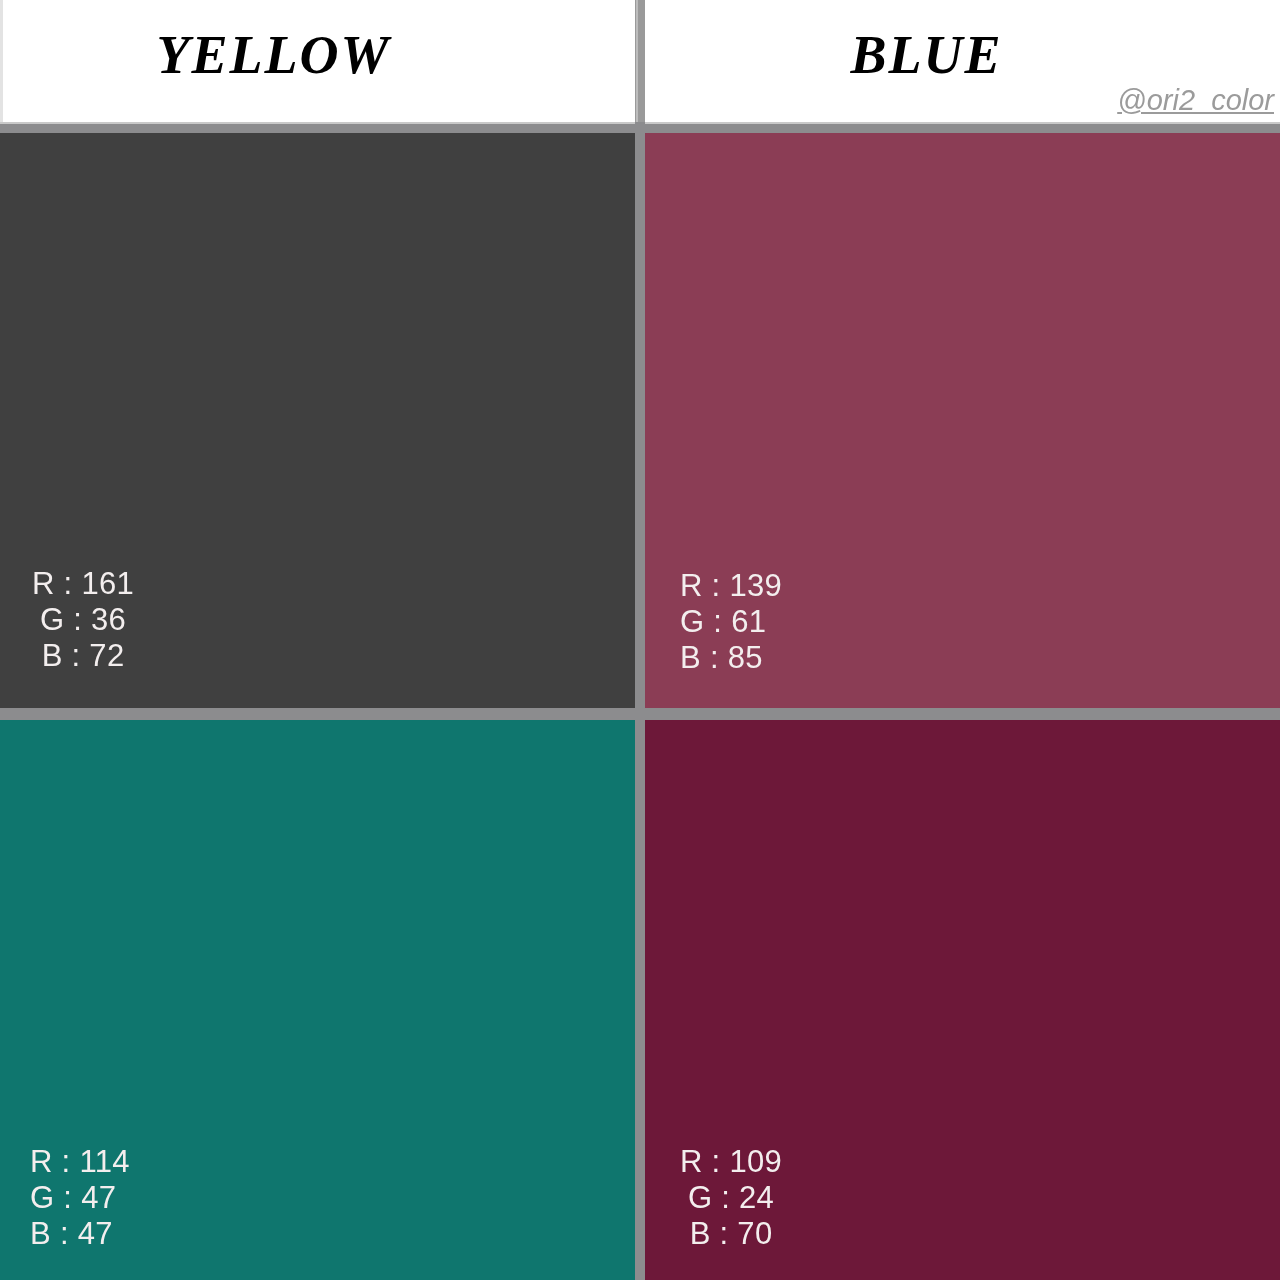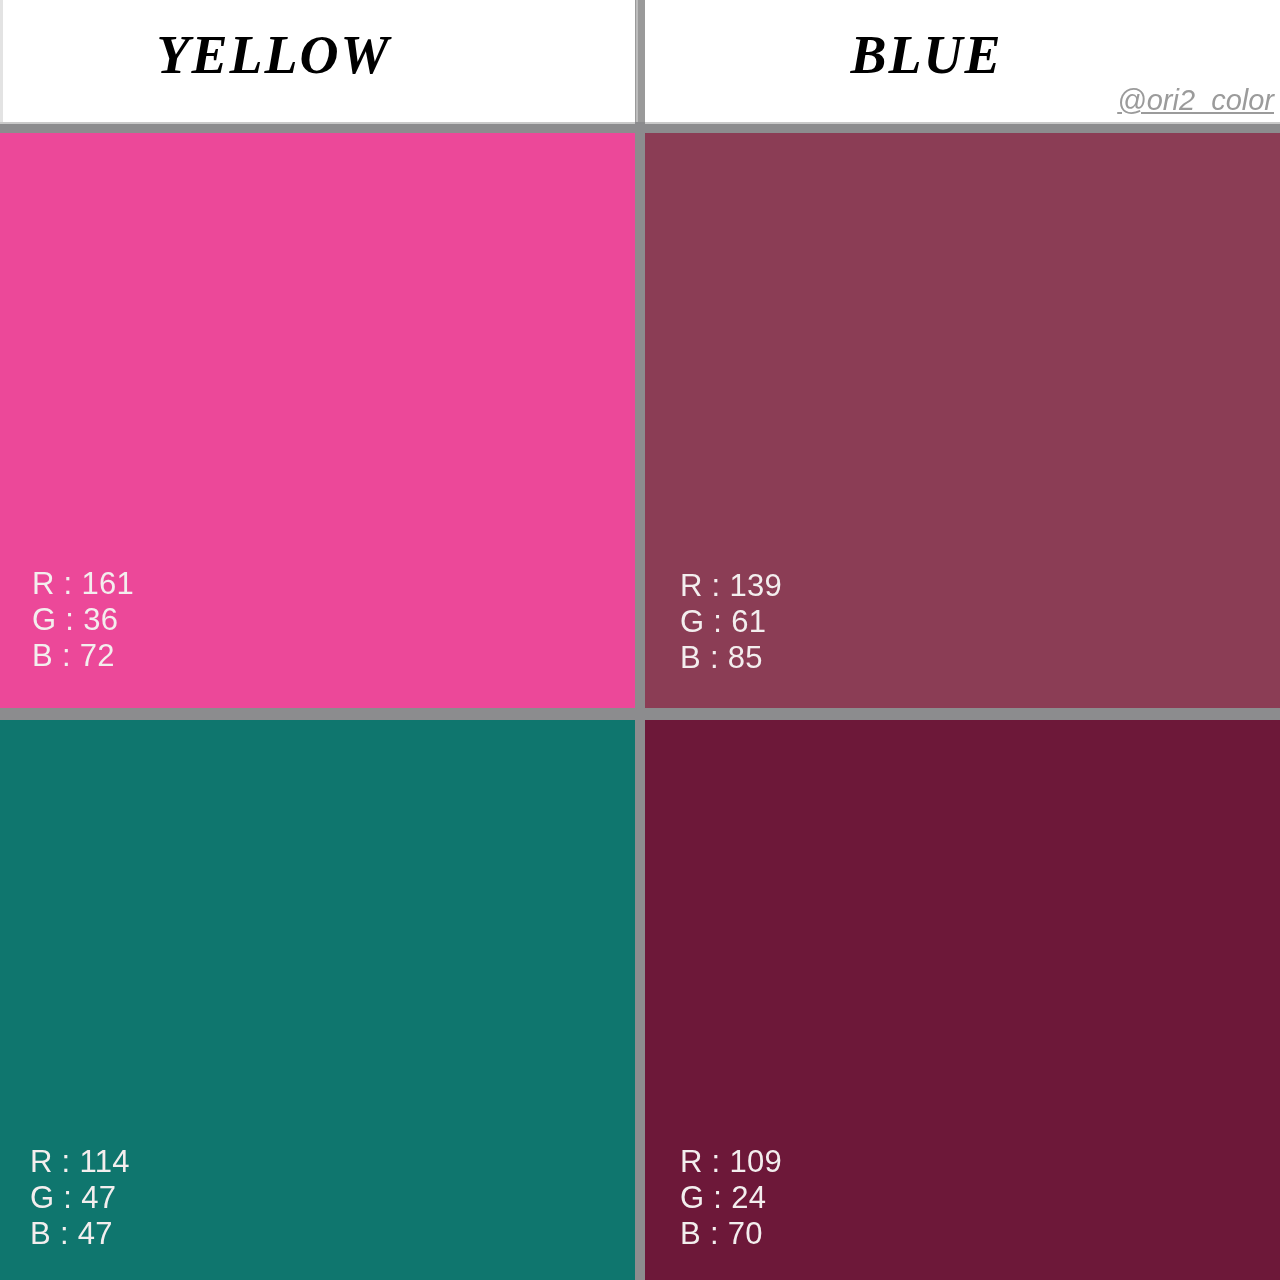--- a/index.html
+++ b/index.html
@@ -115,21 +115,21 @@
   }
 
   
   .swatch {
     position: absolute;
     overflow: hidden;
   }
   .swatch.tl { left: 0;     top: 133px;  width: 635px; height: 575px; }
   .swatch.tr { left: 645px; top: 133px;  width: 688px; height: 575px; }
   .swatch.bl { left: 0;     top: 720px;  width: 635px; height: 560px; }
-  .swatch.br { left: 645px; top: 720px;  width: 635px; height: 560px; }
+  .swatch.br { left: 645px; top: 720px;  width: 635px; height: 560px; text-align: center; }
 
   .rgb-block {
     position: absolute;
     left: 32px;
     font-family: "Liberation Sans", sans-serif;
     font-size: 31px;
     font-weight: 400;
     color: #f3eeee;
     line-height: 36px;
     letter-spacing: 0.3px;
@@ -163,21 +163,21 @@
     <div class="edge-mid-rule-inner"></div>
 
     <div class="watermark">@ori2_color</div>
   </div>
 
   <div class="sep sep-top"></div>
   <div class="sep-top-hi"></div>
   <div class="sep sep-mid-h"></div>
   <div class="sep sep-mid-v"></div>
 
-  <div class="swatch tl" style="background: #ec4899;">
+  <div class="swatch tl" style="background: #404040; text-align: center;">
     <div class="rgb-block">
       <span class="rgb-line">R : 161</span>
       <span class="rgb-line">G : 36</span>
       <span class="rgb-line">B : 72</span>
     </div>
   </div>
 
   <div class="swatch tr" style="background: rgb(139, 61, 85);">
     <div class="rgb-block">
       <span class="rgb-line">R : 139</span>

